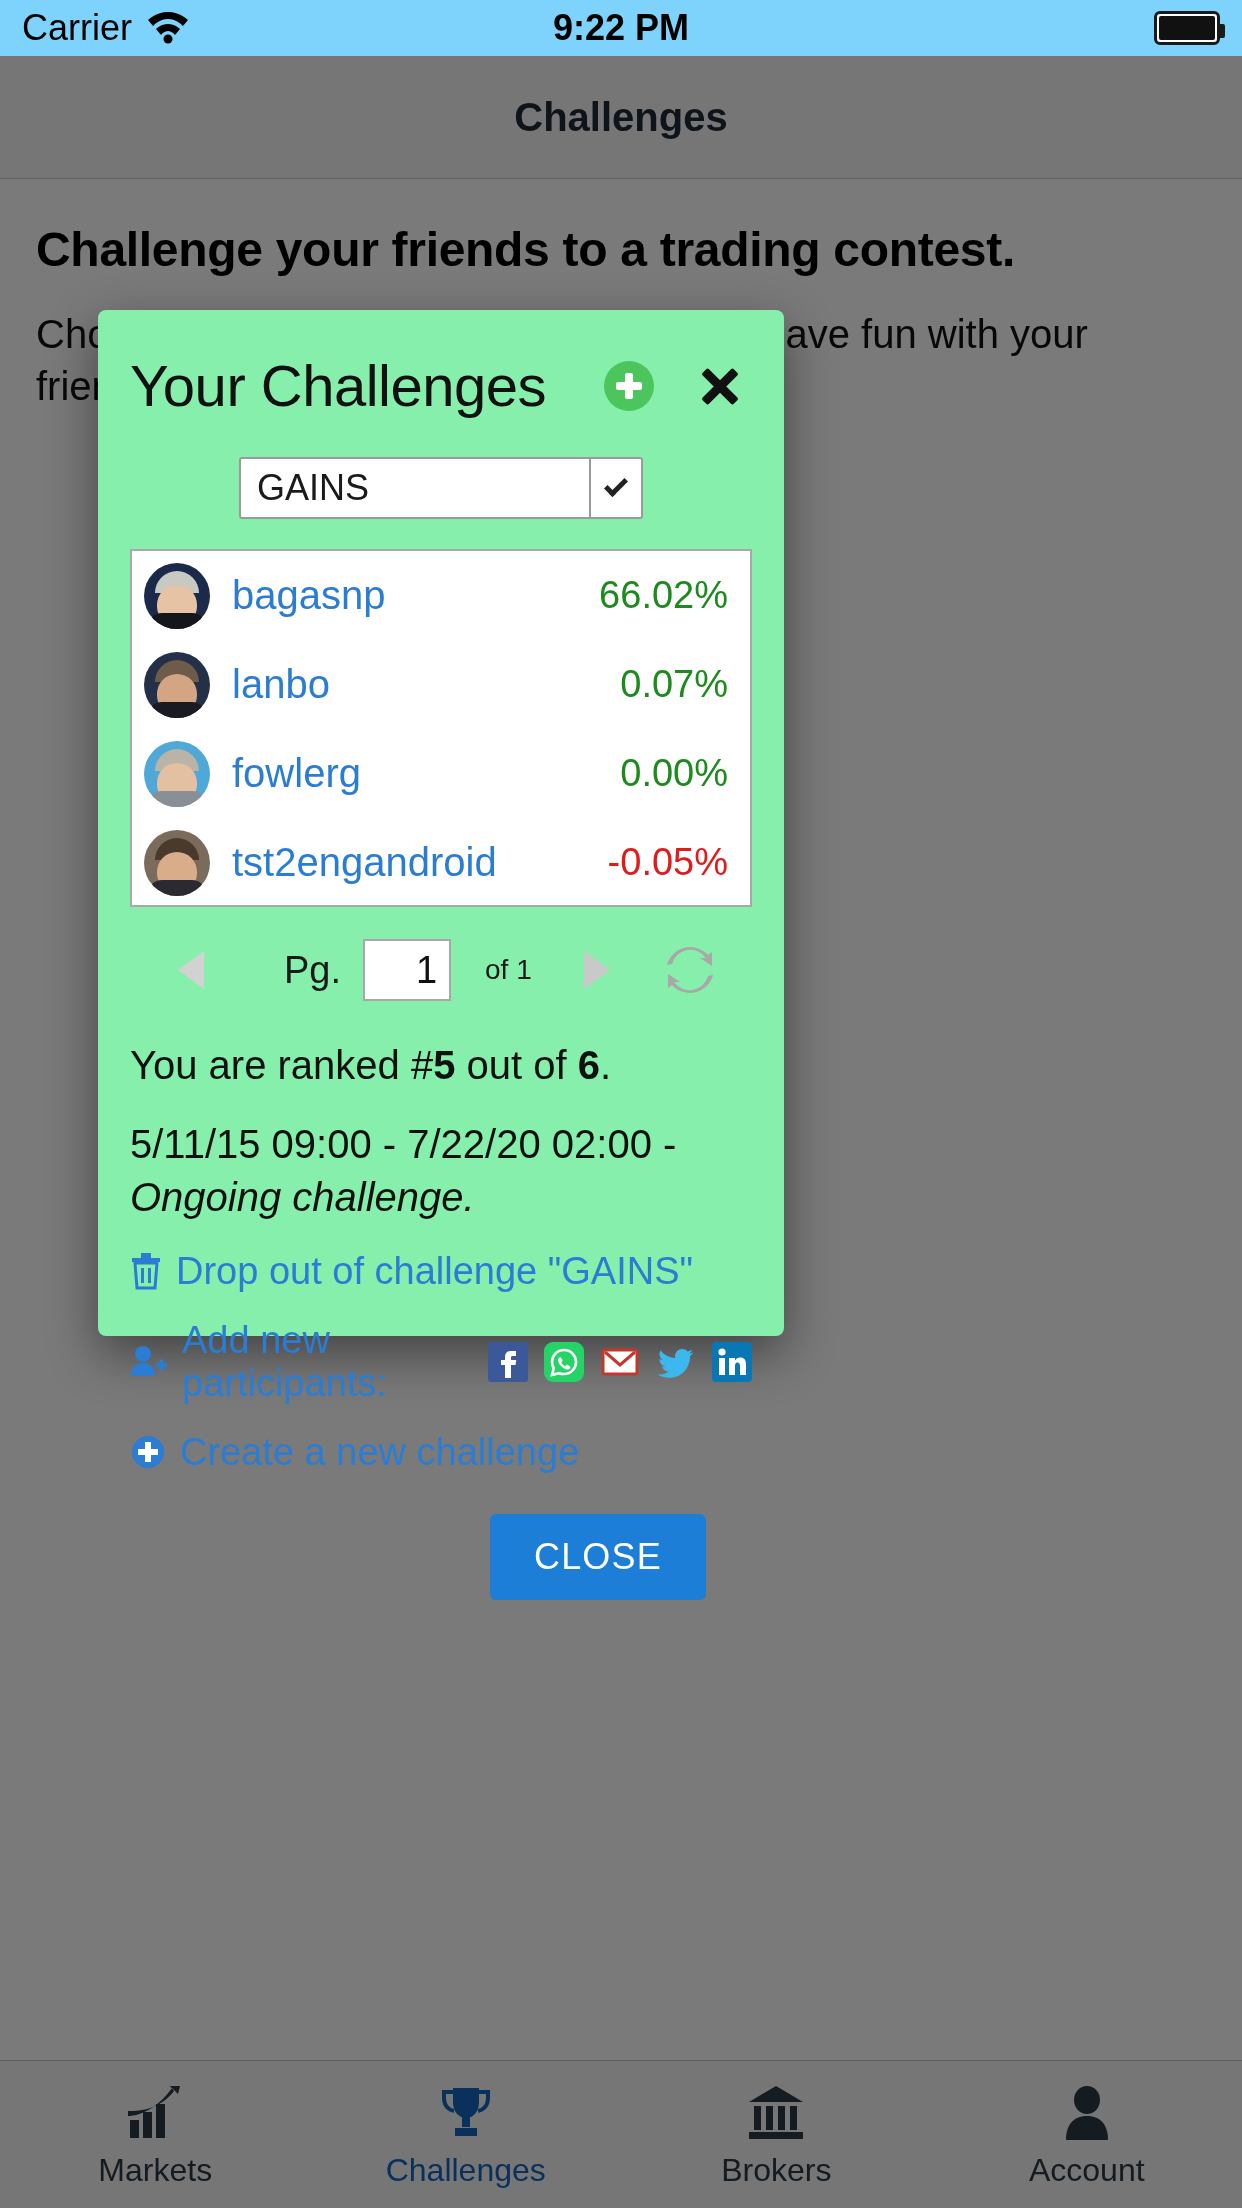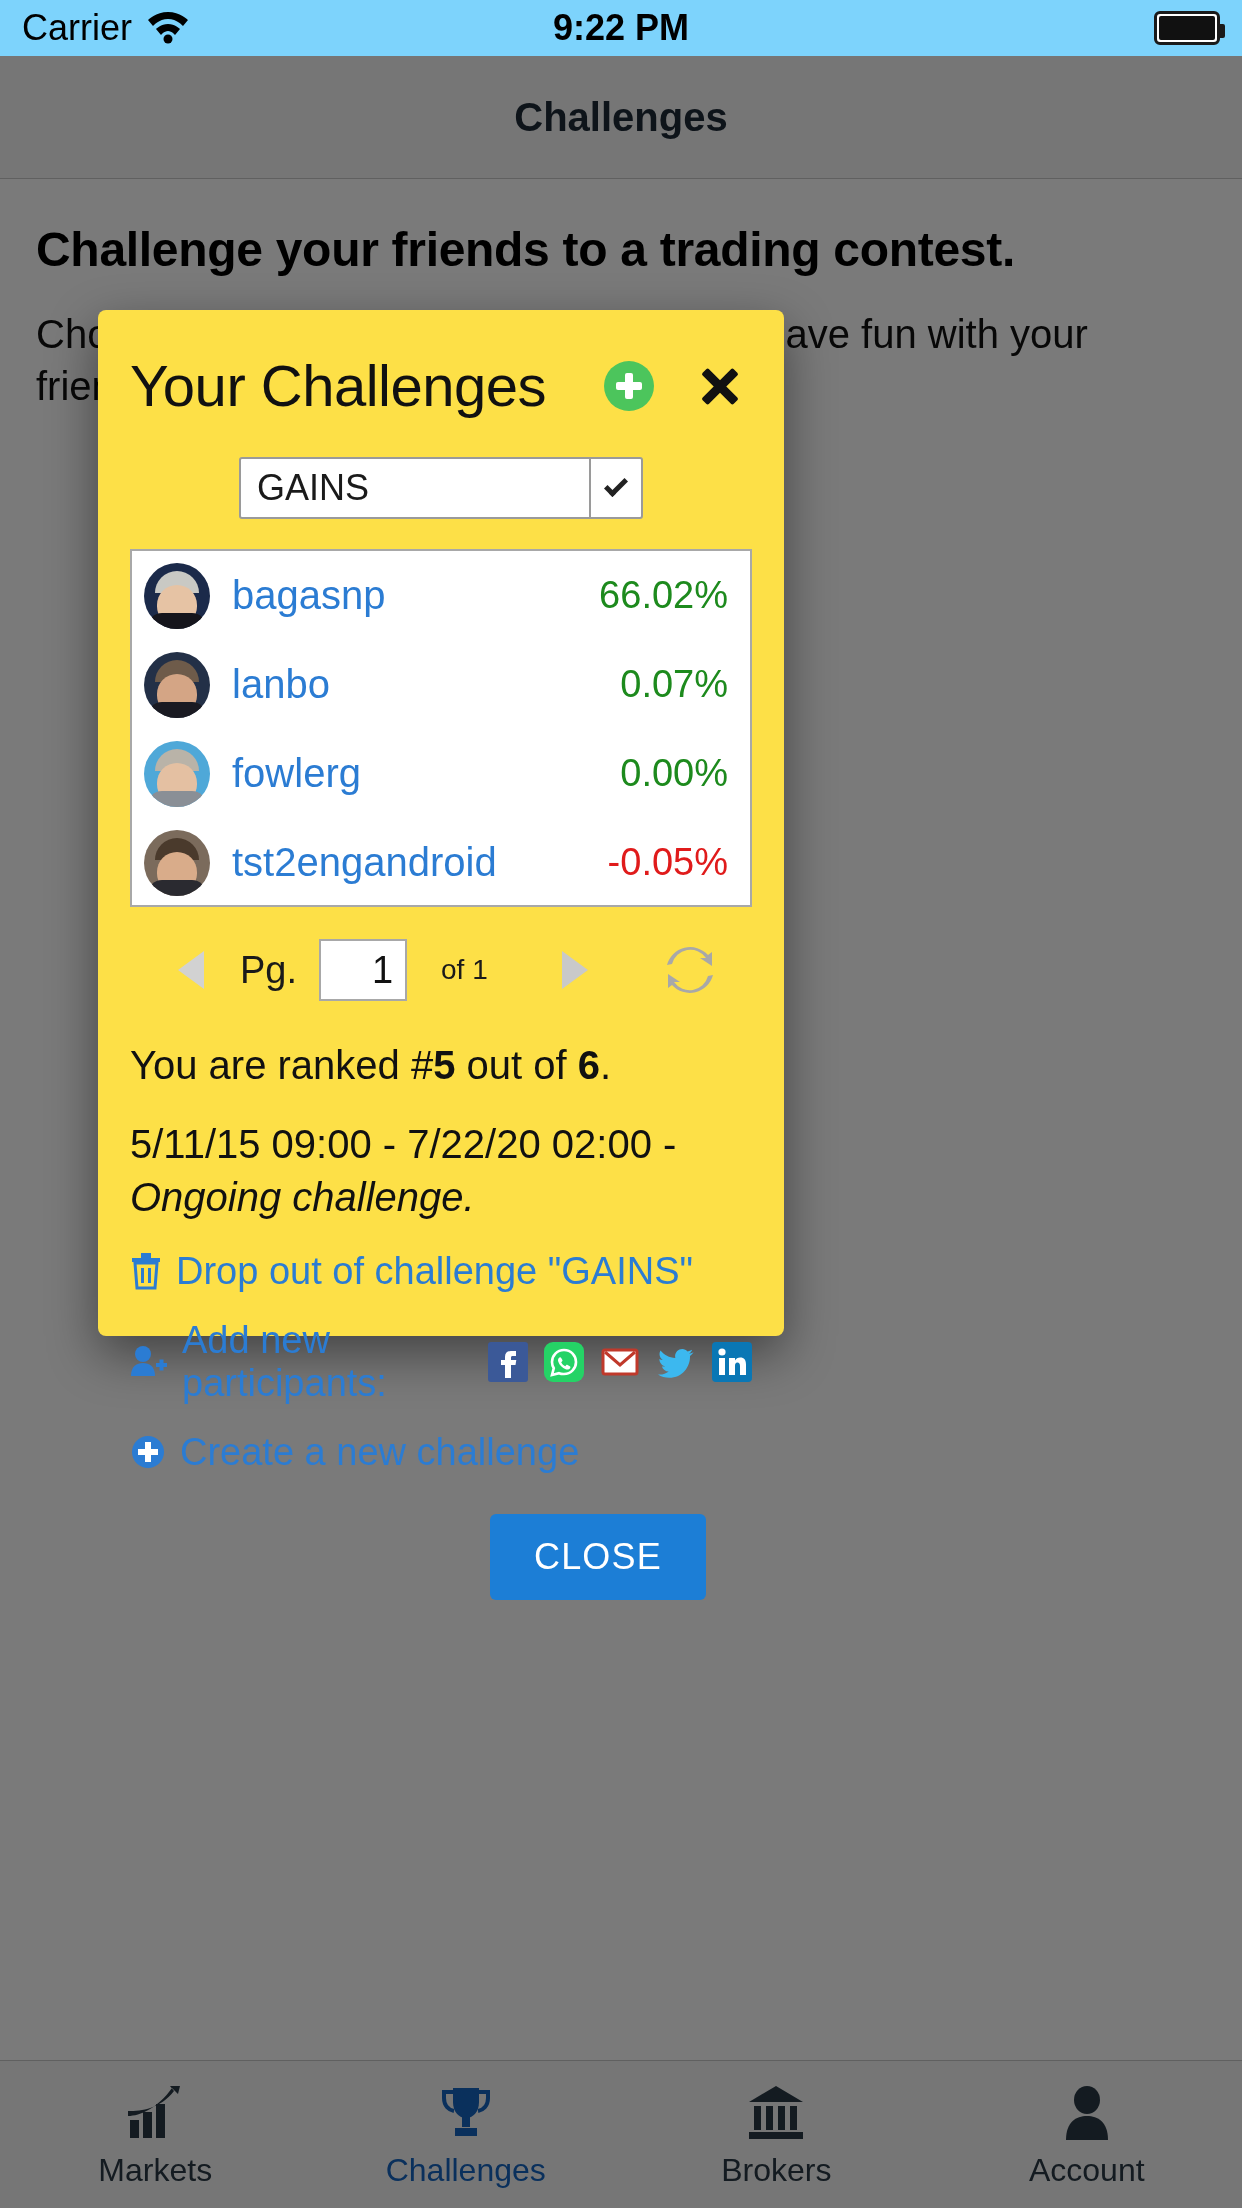--- a/index.html
+++ b/index.html
@@ -93,21 +93,21 @@
     position: absolute; top: 56px; left: 0;
     width: 1242px; height: 2152px;
     background: rgba(0,0,0,0.52);
   }
 
   
   .modal {
     position: absolute;
     left: 98px; top: 310px;
     width: 686px; height: 1026px;
-    background: #fde047;
+    background: #86efac;
     border-radius: 8px;
     box-shadow: 0 18px 50px rgba(0,0,0,0.45);
     padding: 0 32px;
   }
   .modal-head {
     display: flex; align-items: center;
     padding-top: 42px;
     gap: 18px;
   }
   .modal-title {
@@ -214,21 +214,21 @@
   }
   .arrow-l {
     border-top: 19px solid transparent; border-bottom: 19px solid transparent;
     border-right: 26px solid #d2d2d2;
     margin-left: 36px;
   }
   .arrow-r {
     border-top: 19px solid transparent; border-bottom: 19px solid transparent;
     border-left: 26px solid #c9c9c9;
   }
-  .pg-label { font-size: 38px; color: #1a1a1a; margin-left: 36px; }
+  .pg-label { font-size: 38px; color: #1a1a1a; margin-left: 80px; }
   .pg-input {
     width: 88px; height: 62px; margin-left: 22px;
     border: 2px solid #a8a8a8; background: #fff;
     display: flex; align-items: center; justify-content: flex-end;
     padding-right: 12px; font-size: 38px; color: #111;
   }
   .pg-of { font-size: 28px; color: #1a1a1a; margin-left: 34px; }
   .pg-gap { flex: 1; }
   .refresh { width: 56px; height: 56px; flex: none; margin-right: 22px; }
 

